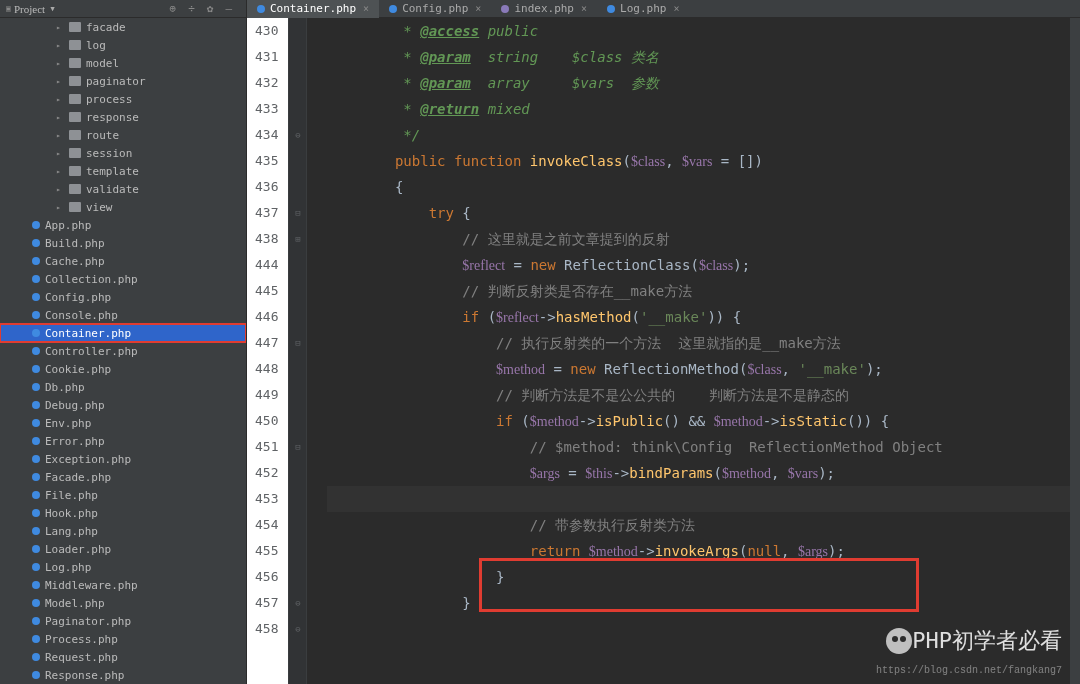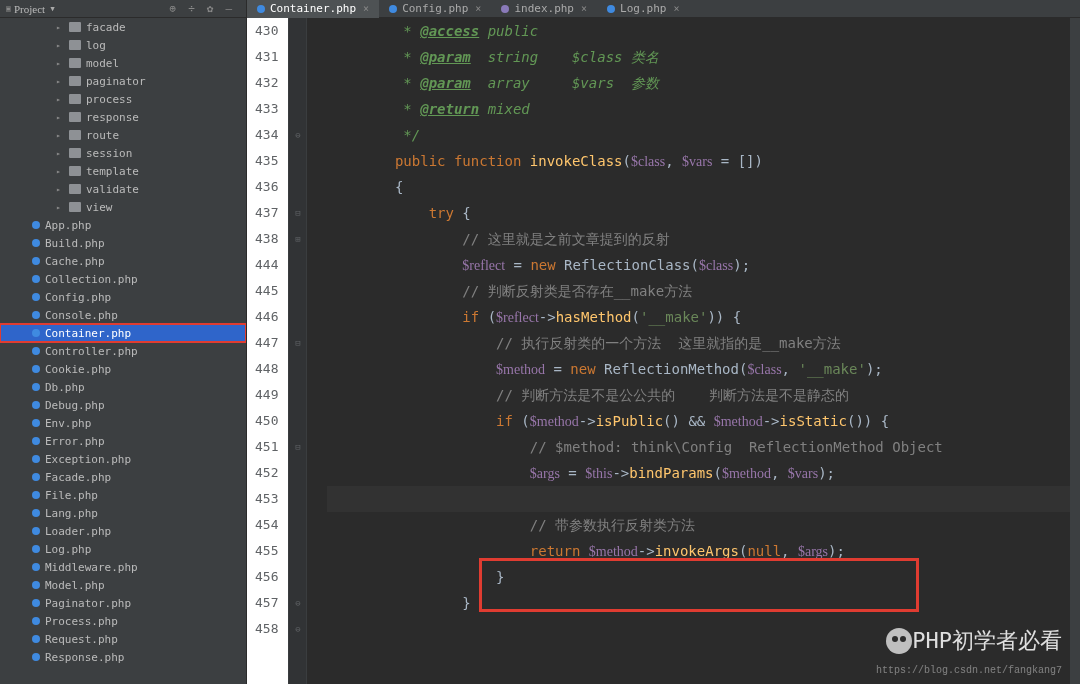--- a/index.html
+++ b/index.html
@@ -375,20 +375,24 @@
         <span class="file-icon"></span>
         <span>Exception.php</span>
       </div>
       <div class="tree-item file">
         <span class="file-icon"></span>
         <span>Facade.php</span>
       </div>
       <div class="tree-item file">
         <span class="file-icon"></span>
         <span>File.php</span>
+      </div>
+      <div class="tree-item file">
+        <span class="file-icon"></span>
+        <span>Hook.php</span>
       </div>
       <div class="tree-item file">
         <span class="file-icon"></span>
         <span>Lang.php</span>
       </div>
       <div class="tree-item file">
         <span class="file-icon"></span>
         <span>Loader.php</span>
       </div>
       <div class="tree-item file">

